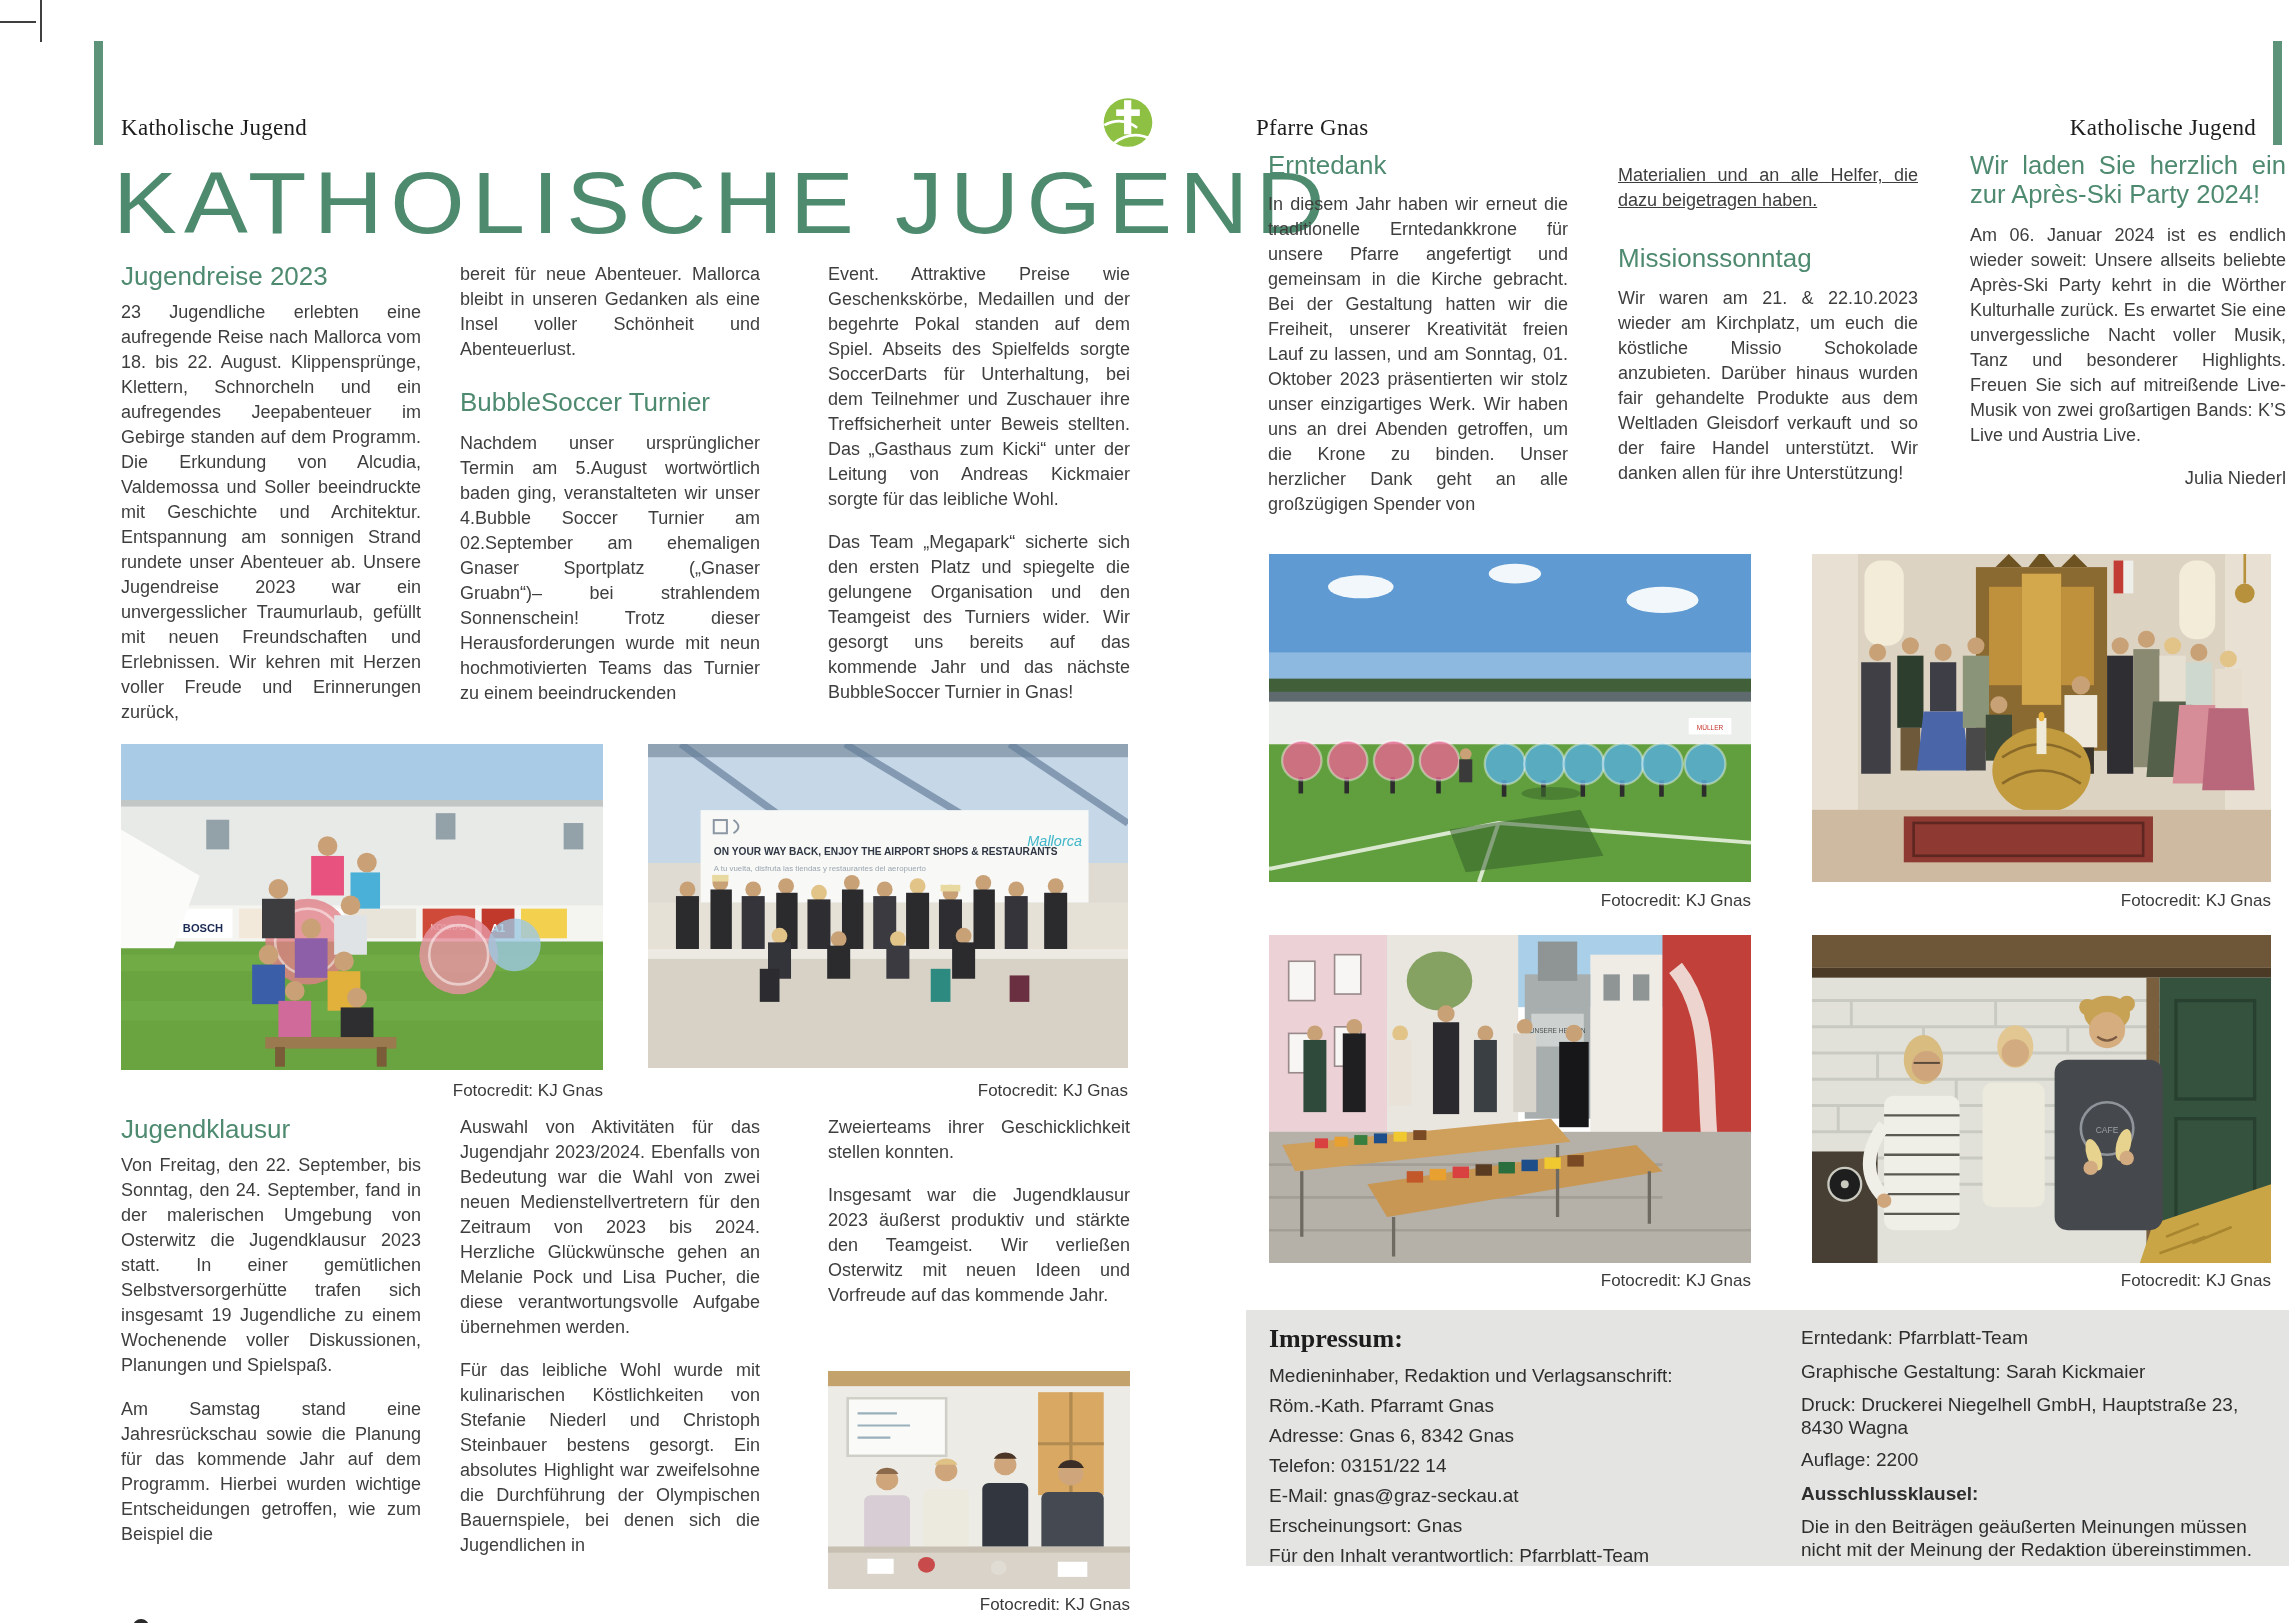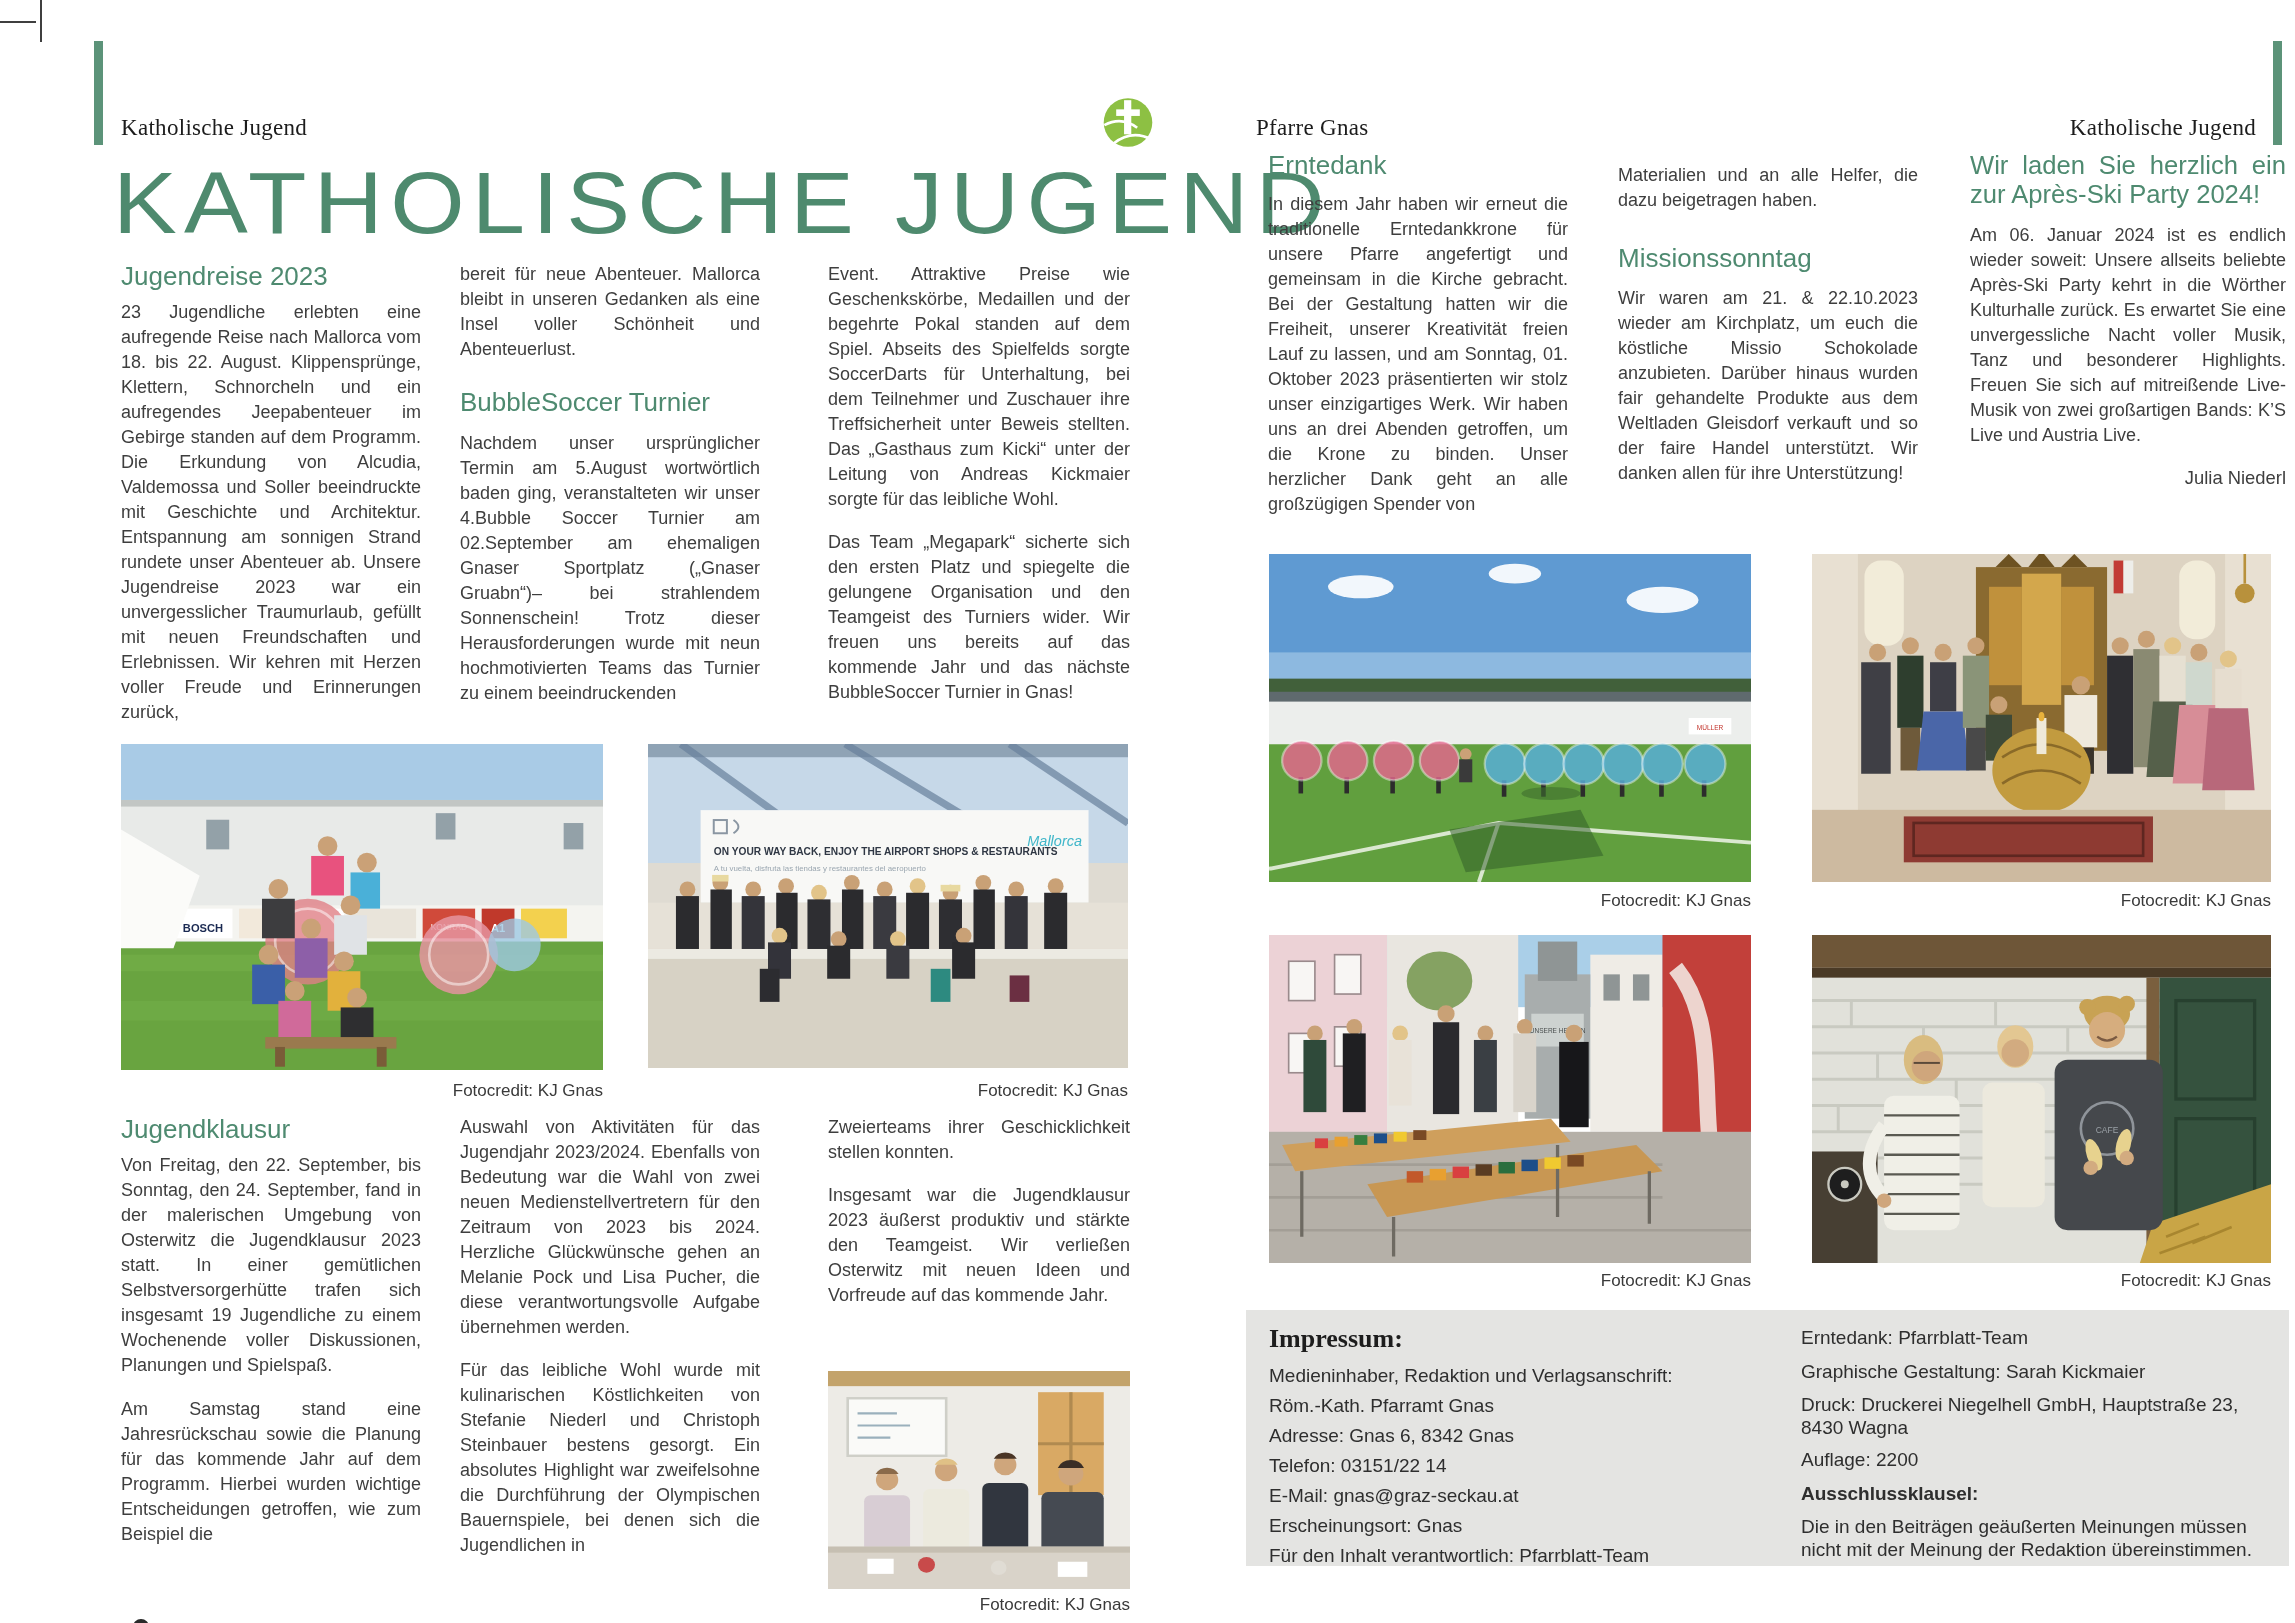--- a/index.html
+++ b/index.html
@@ -57,21 +57,21 @@
     <h2 class="sec-h">Jugendreise 2023</h2>
     <p class="body-p">23 Jugendliche erlebten eine aufregende Reise nach Mallorca vom 18. bis 22. August. Klippensprünge, Klettern, Schnorcheln und ein aufregendes Jeepabenteuer im Gebirge standen auf dem Programm. Die Erkundung von Alcudia, Valdemossa und Soller beeindruckte mit Geschichte und Architektur. Entspannung am sonnigen Strand rundete unser Abenteuer ab. Unsere Jugendreise 2023 war ein unvergesslicher Traumurlaub, gefüllt mit neuen Freundschaften und Erlebnissen. Wir kehren mit Herzen voller Freude und Erinnerungen zurück,</p>
   </div>
   <div class="col" style="left:460px;top:262px;width:300px;">
     <p class="body-p" style="margin-bottom:25px;">bereit für neue Abenteuer. Mallorca bleibt in unseren Gedanken als eine Insel voller Schönheit und Abenteuerlust.</p>
     <h2 class="sec-h" style="margin-bottom:14.4px;">BubbleSoccer Turnier</h2>
     <p class="body-p">Nachdem unser ursprünglicher Termin am 5.August wortwörtlich baden ging, veranstalteten wir unser 4.Bubble Soccer Turnier am 02.September am ehemaligen Gnaser Sportplatz („Gnaser Gruabn“)– bei strahlendem Sonnenschein! Trotz dieser Herausforderungen wurde mit neun hochmotivierten Teams das Turnier zu einem beeindruckenden</p>
   </div>
   <div class="col" style="left:828px;top:262px;width:302px;">
     <p class="body-p">Event. Attraktive Preise wie Geschenkskörbe, Medaillen und der begehrte Pokal standen auf dem Spiel. Abseits des Spielfelds sorgte SoccerDarts für Unterhaltung, bei dem Teilnehmer und Zuschauer ihre Treffsicherheit unter Beweis stellten. Das „Gasthaus zum Kicki“ unter der Leitung von Andreas Kickmaier sorgte für das leibliche Wohl.</p>
-    <p class="body-p">Das Team „Megapark“ sicherte sich den ersten Platz und spiegelte die gelungene Organisation und den Teamgeist des Turniers wider. Wir freuen uns bereits auf das kommende Jahr und das nächste BubbleSoccer Turnier in Gnas!</p>
+    <p class="body-p">Das Team „Megapark“ sicherte sich den ersten Platz und spiegelte die gelungene Organisation und den Teamgeist des Turniers wider. Wir gesorgt uns bereits auf das kommende Jahr und das nächste BubbleSoccer Turnier in Gnas!</p>
   </div>
 
   <div class="photo" style="left:121px;top:744px;width:482px;height:326px;">
     <svg viewBox="0 0 147 99" preserveAspectRatio="none">
       <rect width="147" height="99" fill="#a9cbe6"></rect>
       <rect y="17" width="147" height="43" fill="#e8eae8"></rect>
       <rect y="17" width="147" height="2" fill="#c2c6c4"></rect>
       <rect x="26" y="23" width="7" height="9" fill="#93a1a8"></rect>
       <rect x="96" y="21" width="6" height="8" fill="#93a1a8"></rect>
       <rect x="135" y="24" width="6" height="8" fill="#93a1a8"></rect>
@@ -229,21 +229,21 @@
   <div class="abs greenbar" style="left:2273px;top:41px;width:8.5px;height:104px;"></div>
   <div class="abs eyebrow" style="left:1256px;top:115px;">Pfarre Gnas</div>
   <div class="abs eyebrow" style="left:1956px;top:115px;width:300px;text-align:right;">Katholische Jugend</div>
 
   <div class="col" style="left:1268px;top:150px;width:300px;">
     <h2 class="sec-h" style="margin-bottom:11.8px;">Erntedank</h2>
     <p class="body-p">In diesem Jahr haben wir erneut die traditionelle Erntedankkrone für unsere Pfarre angefertigt und gemeinsam in die Kirche gebracht. Bei der Gestaltung hatten wir die Freiheit, unserer Kreativität freien Lauf zu lassen, und am Sonntag, 01. Oktober 2023 präsentierten wir stolz unser einzigartiges Werk. Wir haben uns an drei Abenden getroffen, um die Krone zu binden. Unser herzlicher Dank geht an alle großzügigen Spender von</p>
   </div>
 
   <div class="col" style="left:1618px;top:163px;width:300px;">
-    <p class="body-p" style="margin-bottom:30px;">Materialien und an alle Helfer, die dazu beigetragen haben.</p>
+    <p class="body-p" style="margin-bottom:30px;text-decoration:underline;">Materialien und an alle Helfer, die dazu beigetragen haben.</p>
     <h2 class="sec-h" style="margin-bottom:13px;">Missionssonntag</h2>
     <p class="body-p">Wir waren am 21. &amp; 22.10.2023 wieder am Kirchplatz, um euch die köstliche Missio Schokolade anzubieten. Darüber hinaus wurden fair gehandelte Produkte aus dem Weltladen Gleisdorf verkauft und so der faire Handel unterstützt. Wir danken allen für ihre Unterstützung!</p>
   </div>
 
   <div class="col" style="left:1970px;top:151px;width:316px;">
     <h2 class="sec-h" style="font-size:25.6px;line-height:29px;text-align:justify;margin-bottom:14.4px;">Wir laden Sie herzlich ein zur Après-Ski Party 2024!</h2>
     <p class="body-p">Am 06. Januar 2024 ist es endlich wieder soweit: Unsere allseits beliebte Après-Ski Party kehrt in die Wörther Kulturhalle zurück. Es erwartet Sie eine unvergessliche Nacht voller Musik, Tanz und besonderer Highlights. Freuen Sie sich auf mitreißende Live-Musik von zwei großartigen Bands: K’S Live und Austria Live.</p>
     <div class="author">Julia Niederl</div>
   </div>
 

